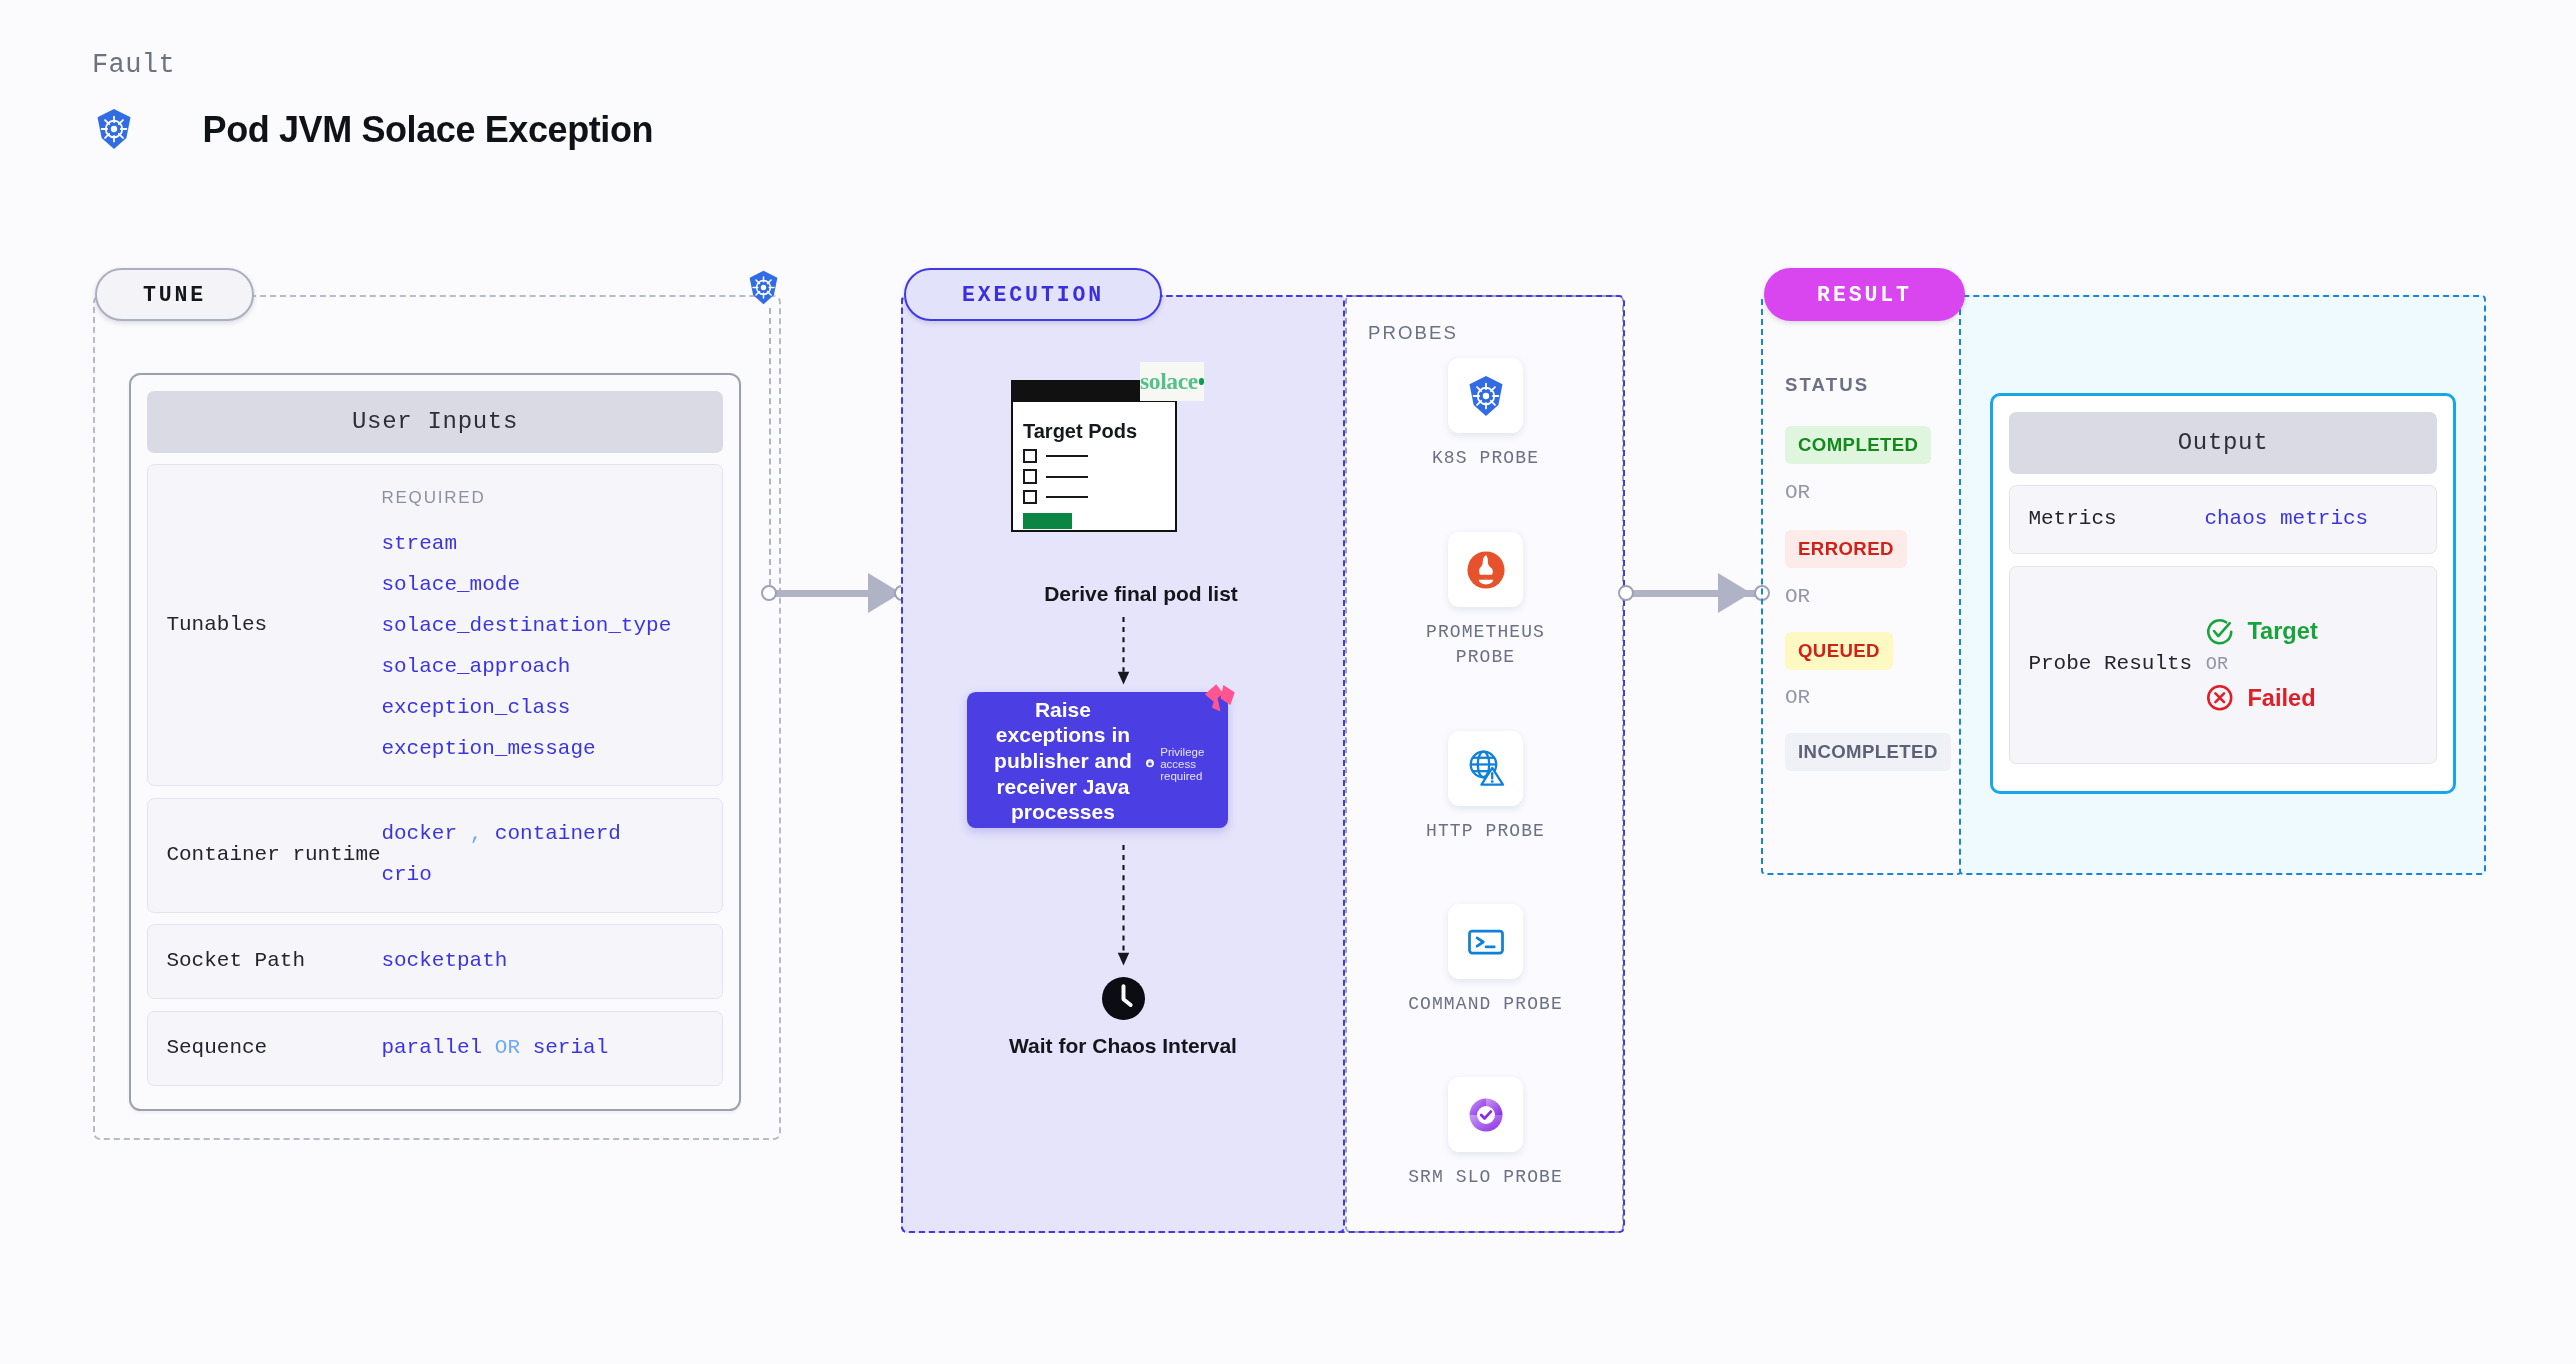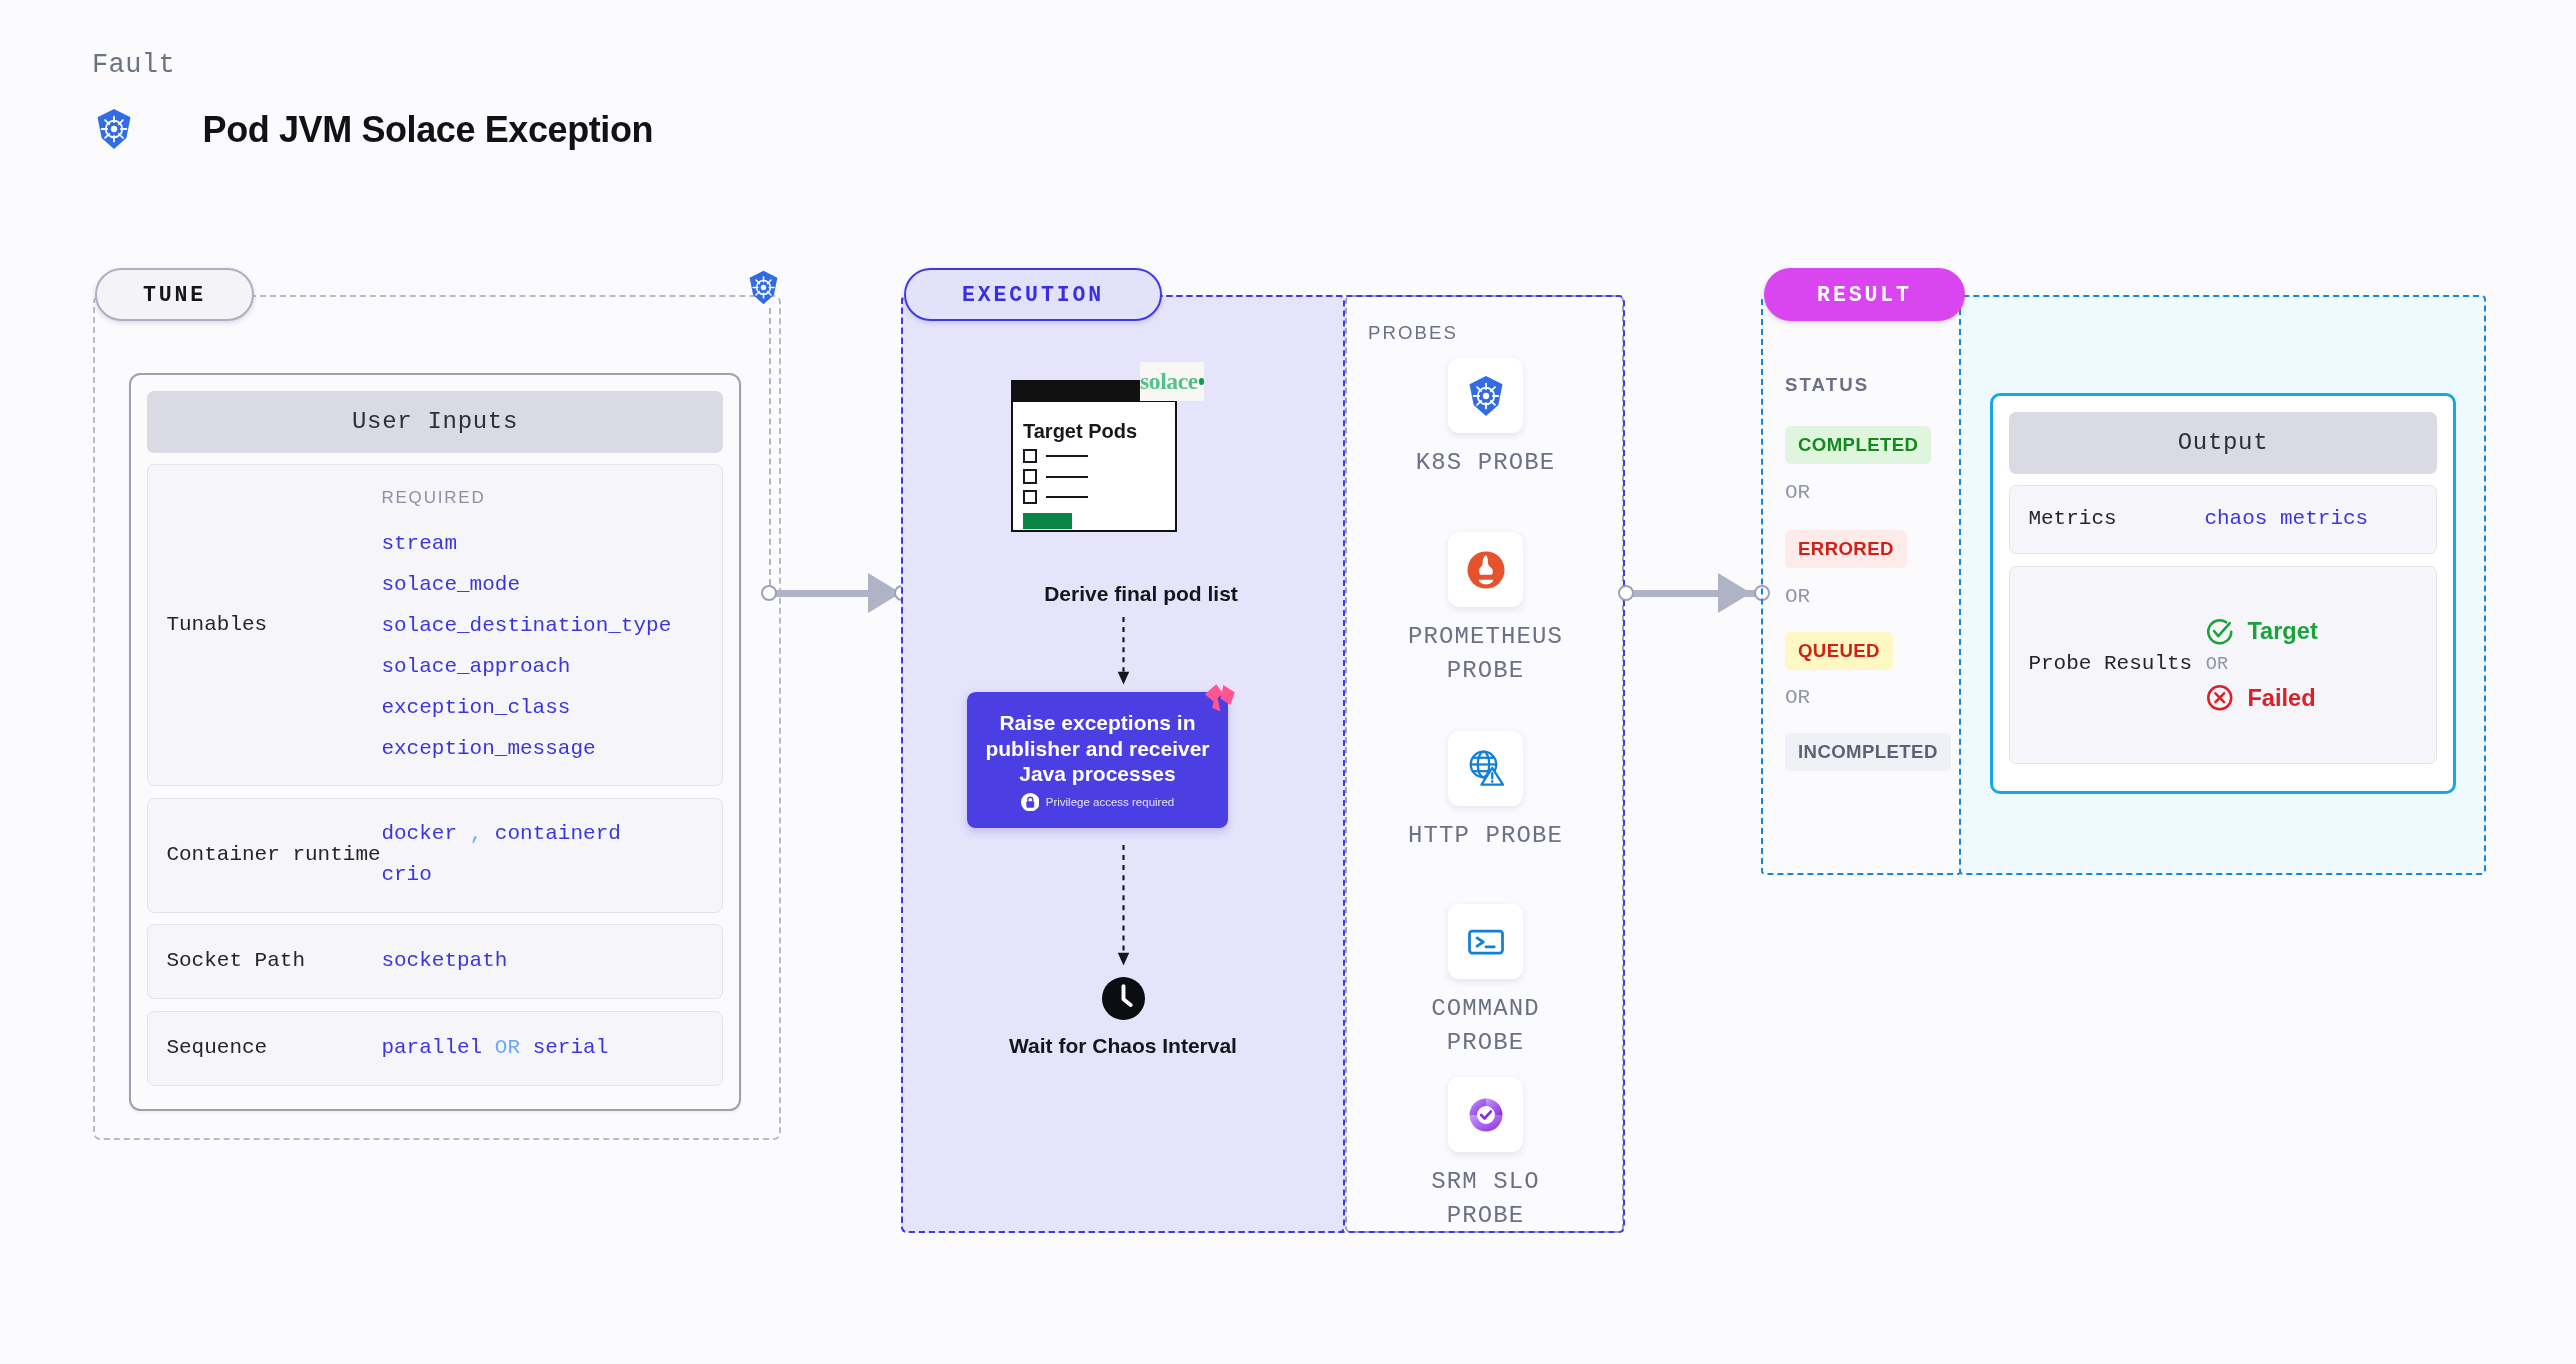--- a/index.html
+++ b/index.html
@@ -169,21 +169,21 @@
   .probe-tile {
     width: 75px; height: 75px;
     background: #ffffff;
     border-radius: 11.5px;
     box-shadow: 0 2.1px 7.2px rgba(50,50,90,.10);
     display: flex; align-items: center; justify-content: center;
   }
   .probe-name {
     margin-top: 13px;
     font-family: "Liberation Mono", monospace;
-    font-size: 24px;
+    font-size: 18px;
     letter-spacing: 1.1px;
     color: #6b7084;
     text-align: center;
     line-height: 1.4;
   }
 
   
   #pods-card {
     position: absolute;
     left: 1011px; top: 380px;
@@ -222,21 +222,21 @@
     font-size: 21px; font-weight: 700; color: #15161c; padding-left: 36px;
   }
 
   #raise-box {
     position: absolute;
     left: 967px; top: 692px;
     width: 261px; height: 136px;
     background: #4b3ee2;
     border-radius: 8.6px;
     box-shadow: 0 3.6px 10px rgba(60,50,200,.22);
-    display: flex; flex-direction: column;
+    display: flex; flex-direction: row;
     align-items: center; justify-content: center;
     padding: 8.6px 13px 7.2px;
   }
   #raise-text {
     color: #ffffff; font-size: 21px; font-weight: 700;
     text-align: center; line-height: 1.22;
   }
   #priv-row { display: flex; align-items: center; gap: 6.4px; margin-top: 5.7px; }
   #priv-text { color: #e6e4fb; font-size: 11.5px; }
 

